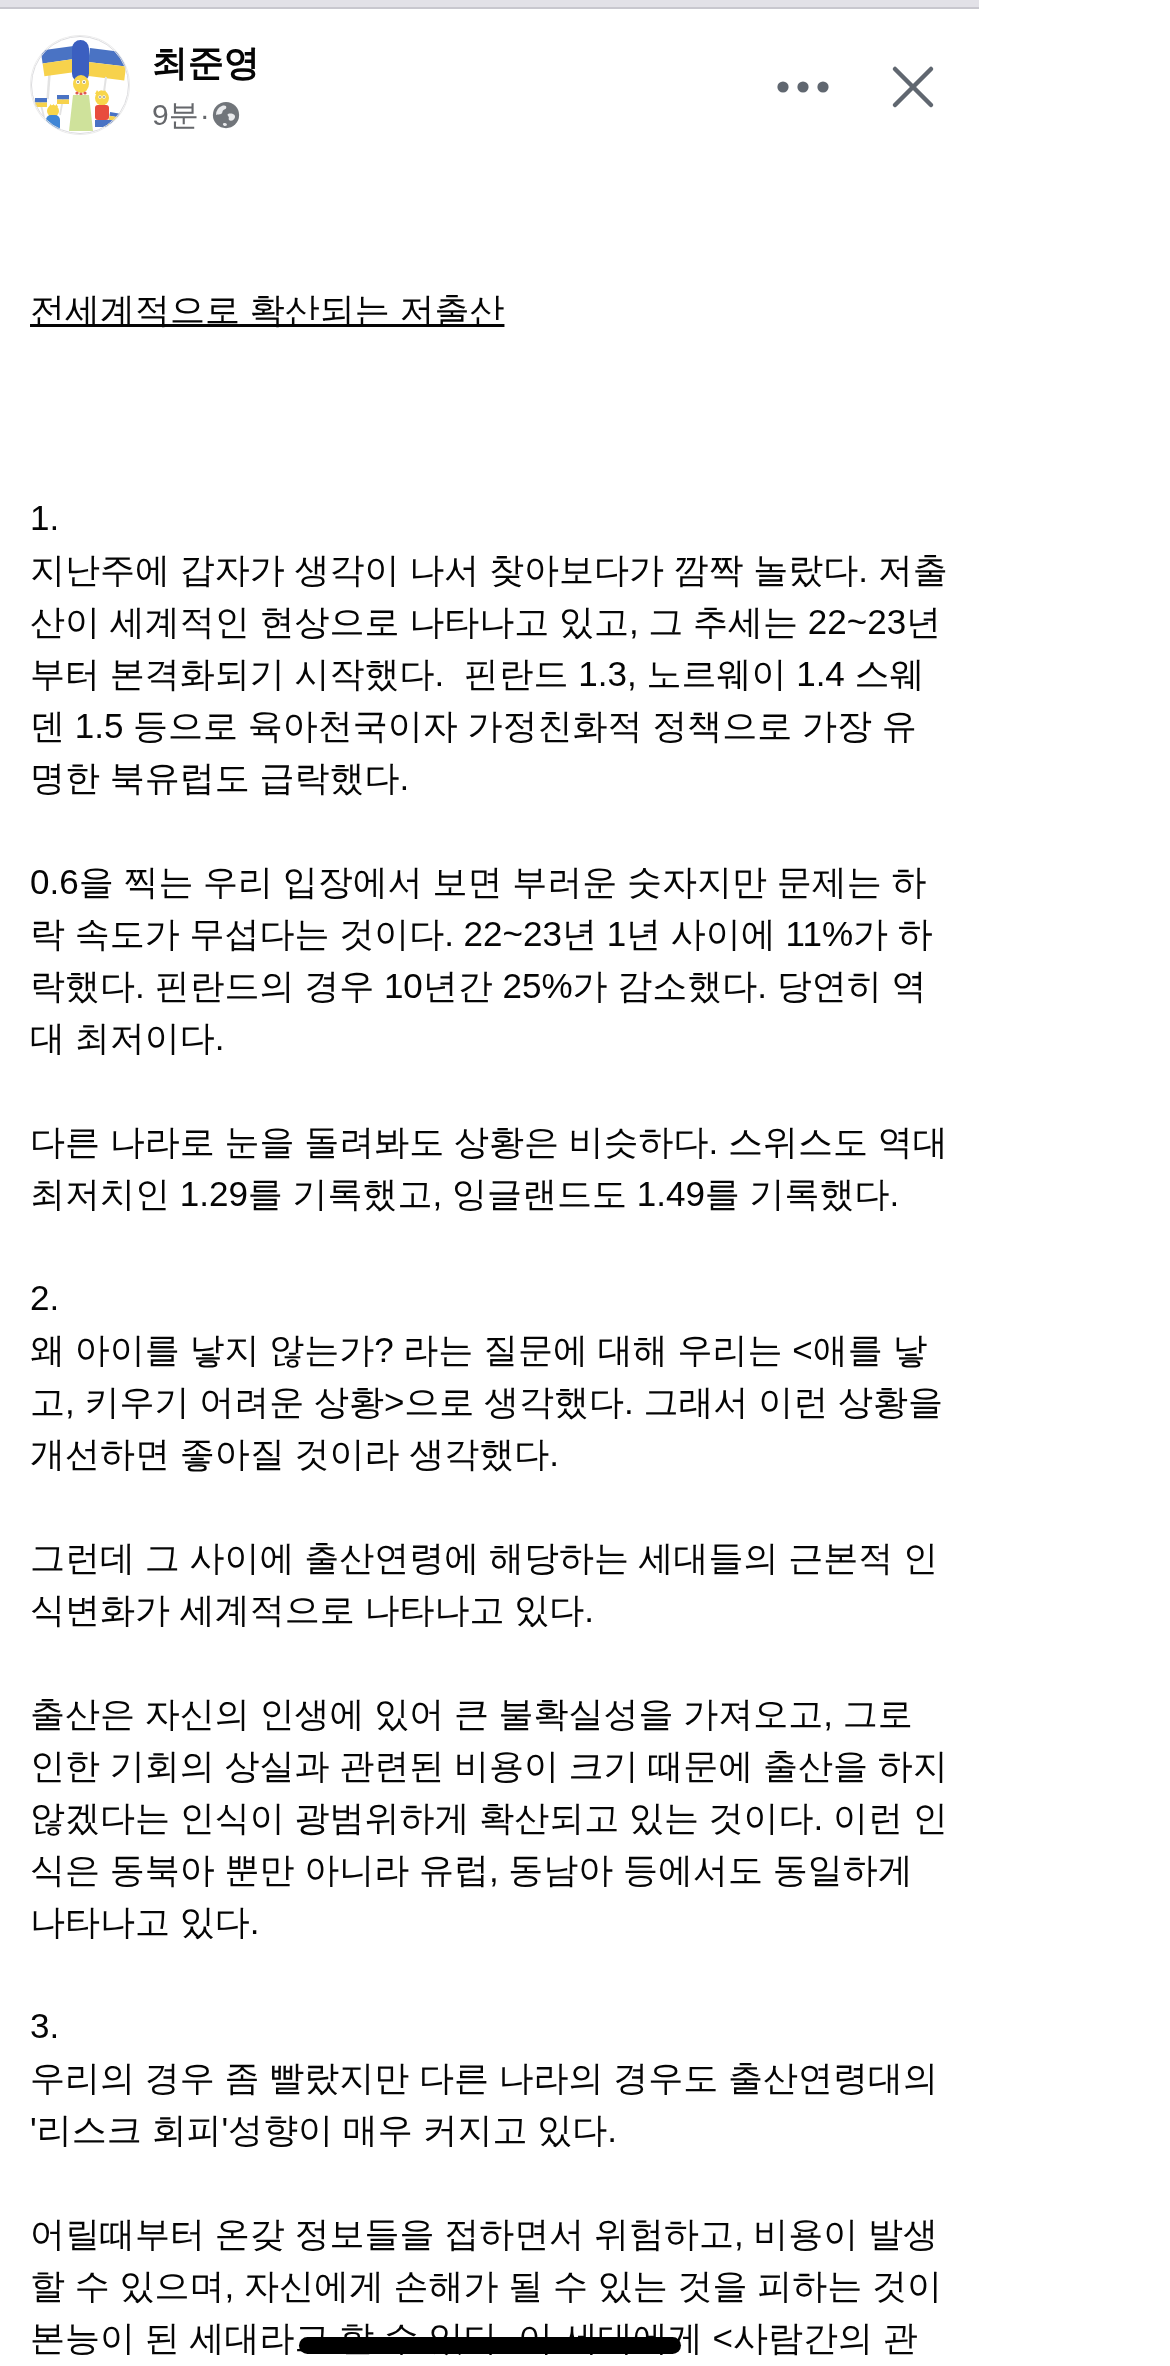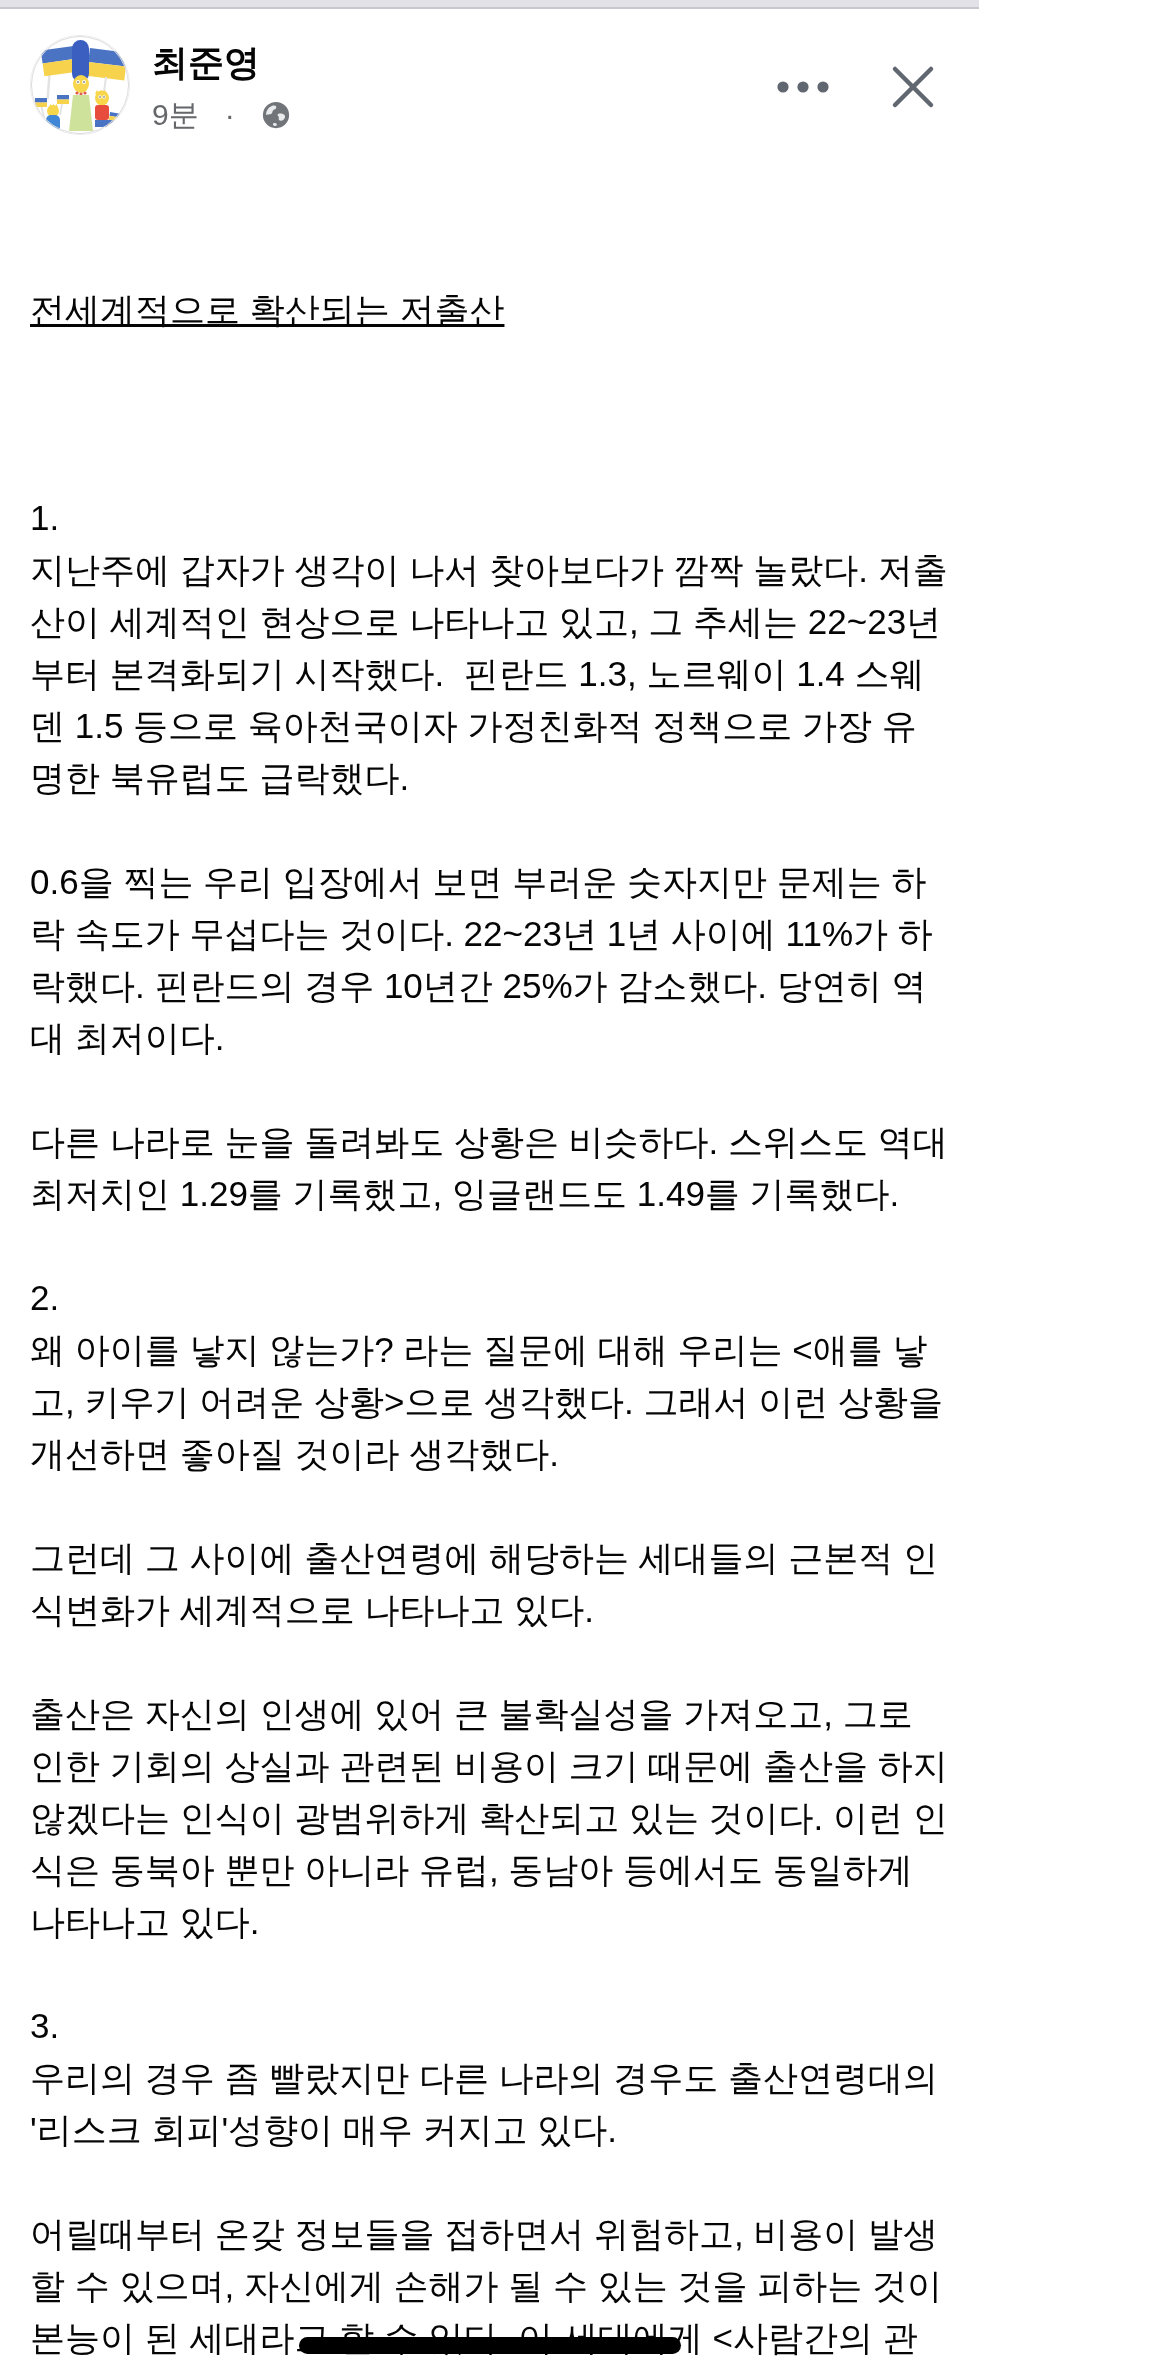--- a/index.html
+++ b/index.html
@@ -18,21 +18,21 @@
   }
   .avatar {
     width:100px; height:100px; border-radius:50%;
     overflow:hidden; flex:0 0 auto; cursor:pointer;
     box-shadow:0 0 0 1px rgba(0,0,0,0.08) inset;
   }
   .avatar svg { display:block; width:100%; height:100%; }
   .header-text { margin-left:22px; padding-top:8px; flex:1 1 auto; min-width:0; }
   .author-name { font-size:36px; font-weight:700; color:#050505; line-height:1.1; cursor:pointer; }
   .meta-row {
-    margin-top:12px; display:flex; align-items:center; gap:26px;
+    margin-top:12px; display:flex; align-items:center; gap:1px;
     font-size:30px; color:#65676b;
   }
   .meta-sep { color:#65676b; }
   .globe { width:30px; height:30px; display:inline-block; }
   .header-actions {
     display:flex; align-items:center; gap:46px; padding-top:22px;
   }
   .icon-btn { background:none; border:none; padding:6px; cursor:pointer; line-height:0; }
   .post-body {
     margin:44px 28px 0 30px;

